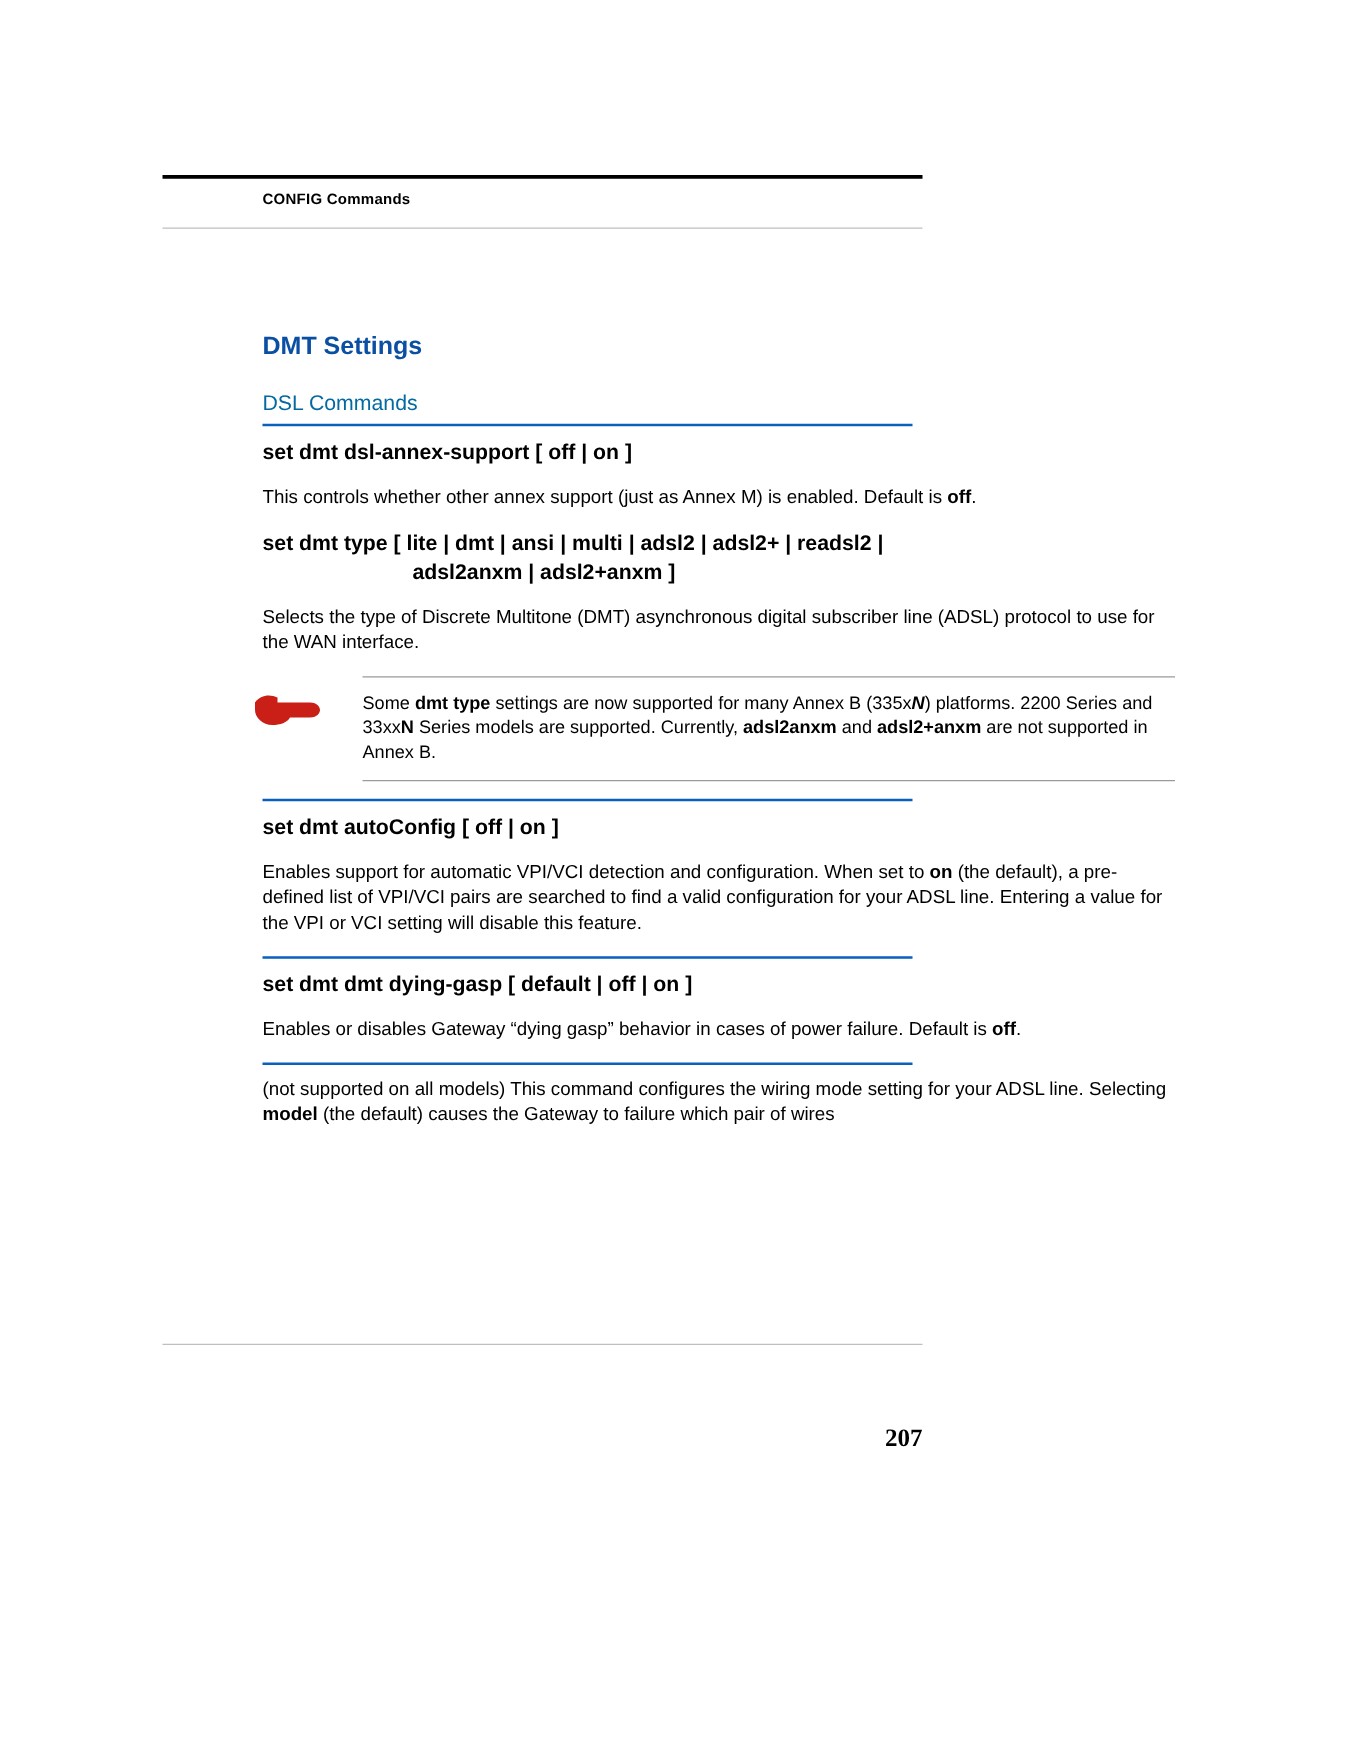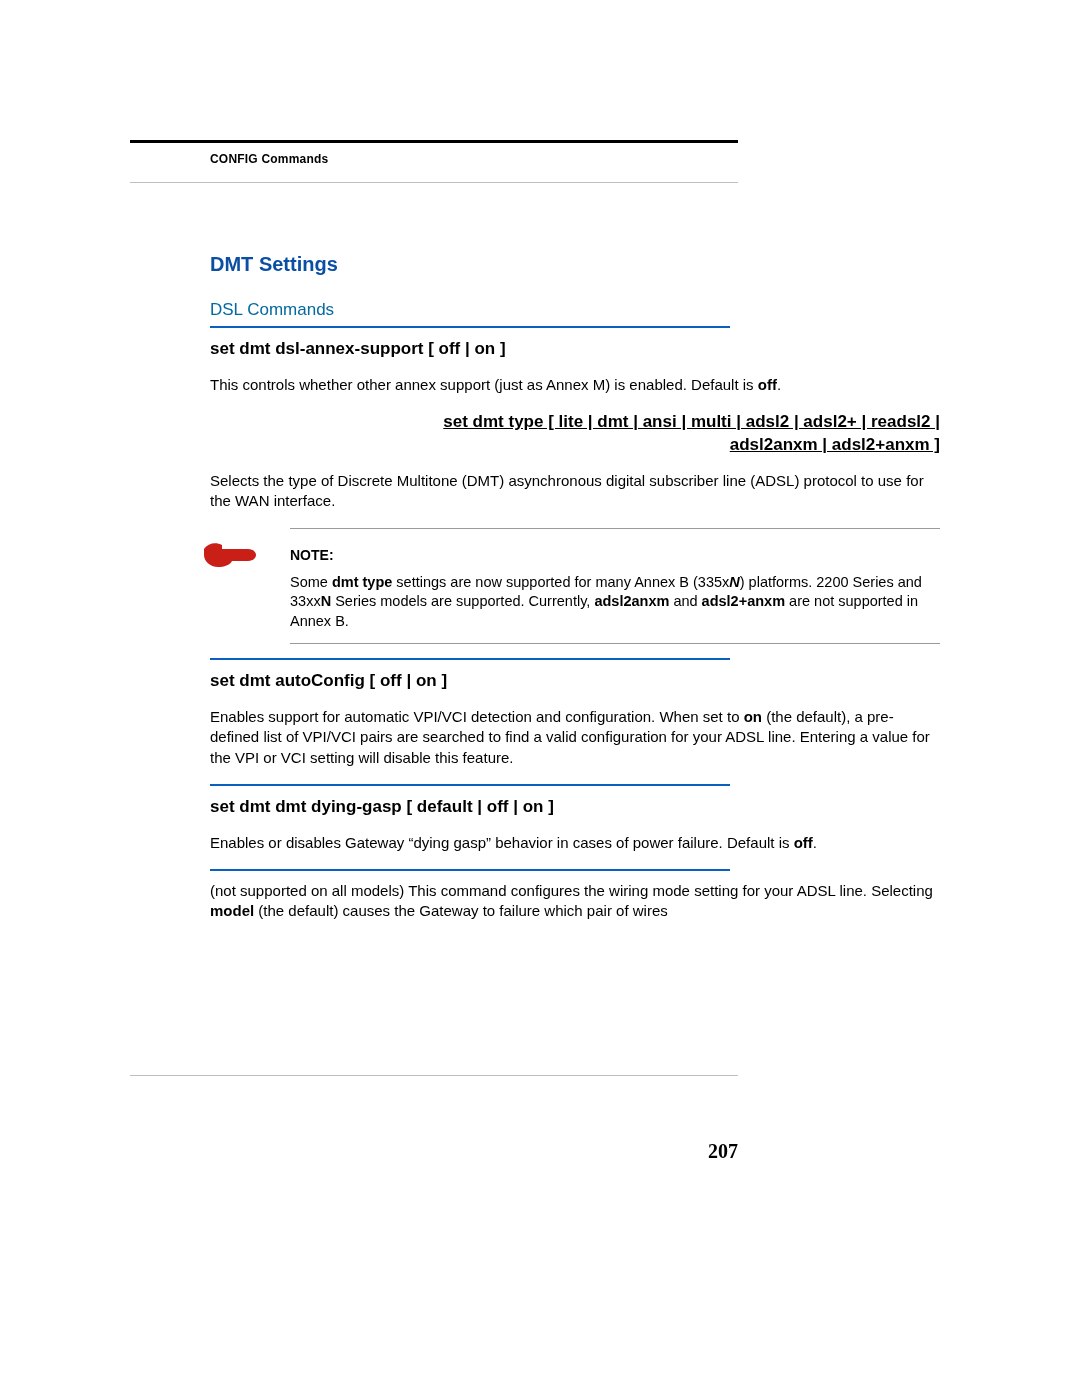--- a/index.html
+++ b/index.html
@@ -43,43 +43,42 @@
   .content {
     position: absolute;
     left: 210px;
     top: 250px;
     width: 730px;
   }
   .h-section {
     color: #0a4fa3;
     font-size: 20px;
     font-weight: bold;
-    margin: 3px 0 24px 0;
+    margin: 16px 0 24px 0;
   }
   .h-sub {
     color: #0369a1;
     font-size: 17px;
     font-weight: normal;
     margin: 0 0 6px 0;
   }
   .blue-rule {
     width: 520px;
     height: 2px;
     background: #0a5fbf;
     margin: 6px 0 10px 0;
   }
   .cmd-title {
     font-weight: bold;
     font-size: 17px;
     margin: 4px 0 14px 0;
     line-height: 1.35;
   }
   .cmd-title.center2 {
-    text-align: right;
-    text-decoration: underline;
+    text-align: left;
   }
   .cmd-title .line2 {
     display: block;
     padding-left: 120px;
   }
   p.body {
     font-size: 15px;
     line-height: 1.35;
     margin: 0 0 16px 0;
   }
@@ -161,21 +160,20 @@
     <p class="body">Selects the type of Discrete Multitone (DMT) asynchronous digital subscriber line (ADSL) protocol to use for the WAN interface.</p>
 
     <div class="note-block">
       <div class="note-rule"></div>
       <div class="note-inner">
         <span class="hand-icon">
           <svg viewBox="0 0 56 32" width="56" height="32">
             <path d="M2 10 C 6 4, 14 3, 20 6 L20 10 L46 10 C 52 10, 54 14, 54 16 C 54 18, 52 22, 46 22 L30 22 C 28 26, 22 28, 16 28 C 8 28, 2 22, 2 16 Z" fill="#c91f17"></path>
           </svg>
         </span>
-        <div class="note-label">NOTE:</div>
         <p class="note-text">
           <span>Some </span><span class="bold">dmt type</span><span> settings are now supported for many Annex B (335x</span><span class="bold ital">N</span><span>) platforms. 2200 Series and 33xx</span><span class="bold">N</span><span> Series models are supported. Currently, </span><span class="bold">adsl2anxm</span><span> and </span><span class="bold">adsl2+anxm</span><span> are not supported in Annex B.</span>
         </p>
       </div>
       <div class="note-rule"></div>
     </div>
 
     <div class="blue-rule" style="margin-top:14px;"></div>
 
     <div class="cmd-title">set dmt autoConfig [ off | on ]</div>

